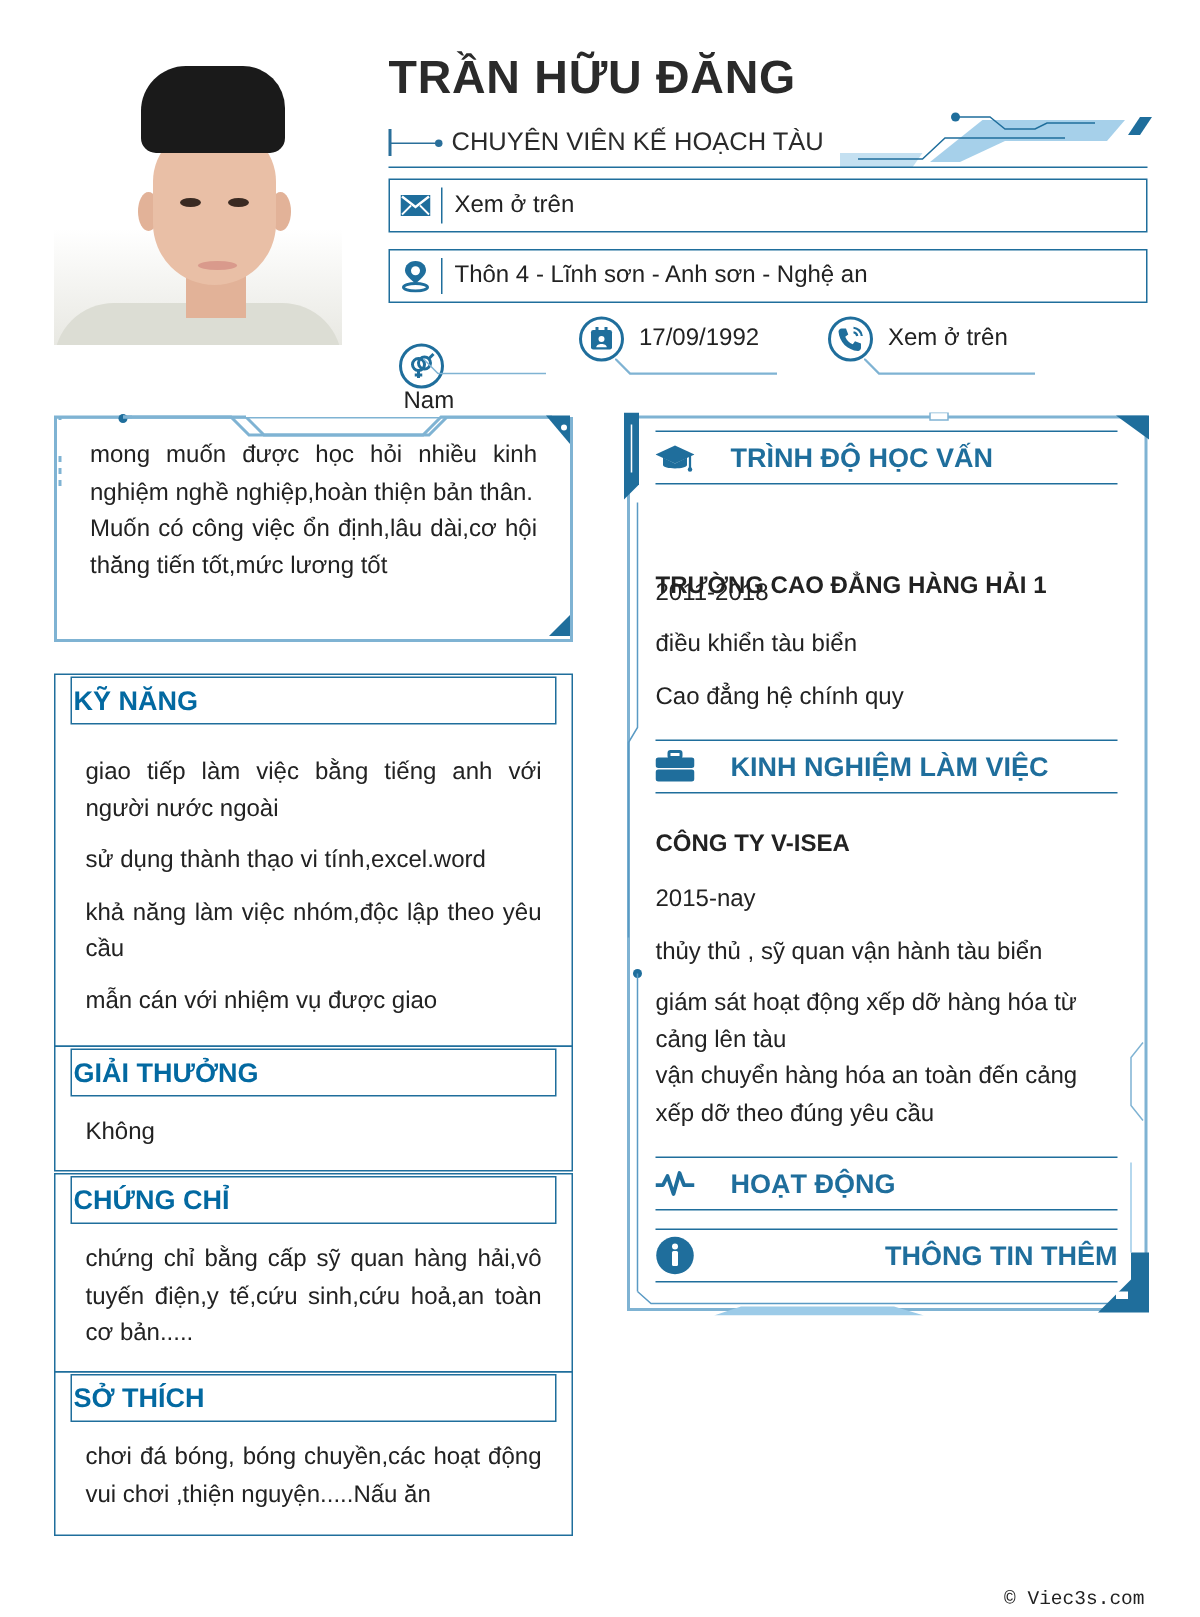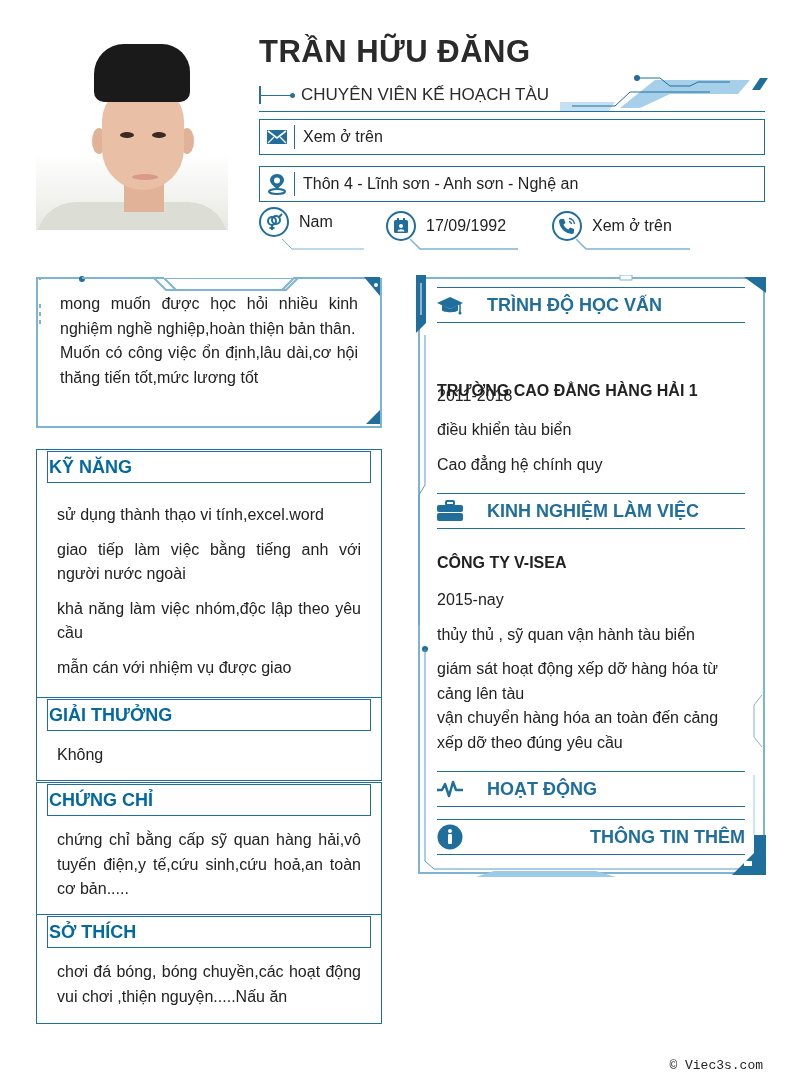--- a/index.html
+++ b/index.html
@@ -114,21 +114,21 @@
     <svg width="18" height="22" viewBox="0 0 18 22">
         <path d="M9 1 C4.5 1 2 4 2 7.5 C2 11 9 16 9 16 C9 16 16 11 16 7.5 C16 4 13.5 1 9 1 Z" fill="#1f6e9c"></path>
         <circle cx="9" cy="7.5" r="3" fill="#fff"></circle>
         <ellipse cx="9" cy="18.5" rx="8" ry="2.5" fill="none" stroke="#1f6e9c" stroke-width="2"></ellipse>
       </svg>
   </span>
   <span class="sep"></span>
   <span class="val">Thôn 4 - Lĩnh sơn - Anh sơn - Nghệ an</span>
 </div>
 
-<div class="abs info" style="left:259px;top:207px;">
+<div class="abs info" style="left:259px;top:229px;flex-direction:column;">
   <span class="circ">
     <svg width="18" height="18" viewBox="0 0 18 18">
         <circle cx="7" cy="8" r="4" fill="none" stroke="#1f6e9c" stroke-width="2"></circle>
         <circle cx="11" cy="7" r="4" fill="none" stroke="#1f6e9c" stroke-width="2"></circle>
         <line x1="7" y1="12" x2="7" y2="17" stroke="#1f6e9c" stroke-width="2"></line>
         <line x1="4.5" y1="15" x2="9.5" y2="15" stroke="#1f6e9c" stroke-width="2"></line>
         <line x1="14" y1="4" x2="17" y2="1" stroke="#1f6e9c" stroke-width="2"></line>
       </svg>
   </span>
   <span class="val">Nam</span>
@@ -184,22 +184,22 @@
   <line x1="4" y1="46" x2="4" y2="50" stroke="#7fb3d3" stroke-width="2"></line>
 </svg>
 <div class="abs obj-text">
   <div>mong muốn được học hỏi nhiều kinh nghiệm nghề nghiệp,hoàn thiện bản thân.</div>
   <div>Muốn có công việc ổn định,lâu dài,cơ hội thăng tiến tốt,mức lương tốt</div>
 </div>
 
 <div class="abs lsec" style="top:449px;height:249px;">
   <div class="head">KỸ NĂNG</div>
   <div class="body" style="padding-top:20px;">
+    <p>giao tiếp làm việc bằng tiếng anh với người nước ngoài</p>
     <p>sử dụng thành thạo vi tính,excel.word</p>
-    <p>giao tiếp làm việc bằng tiếng anh với người nước ngoài</p>
     <p>khả năng làm việc nhóm,độc lập theo yêu cầu</p>
     <p>mẫn cán với nhiệm vụ được giao</p>
   </div>
 </div>
 
 <div class="abs lsec" style="top:697px;height:84px;">
   <div class="head">GIẢI THƯỞNG</div>
   <div class="body">
     <p>Không</p>
   </div>

